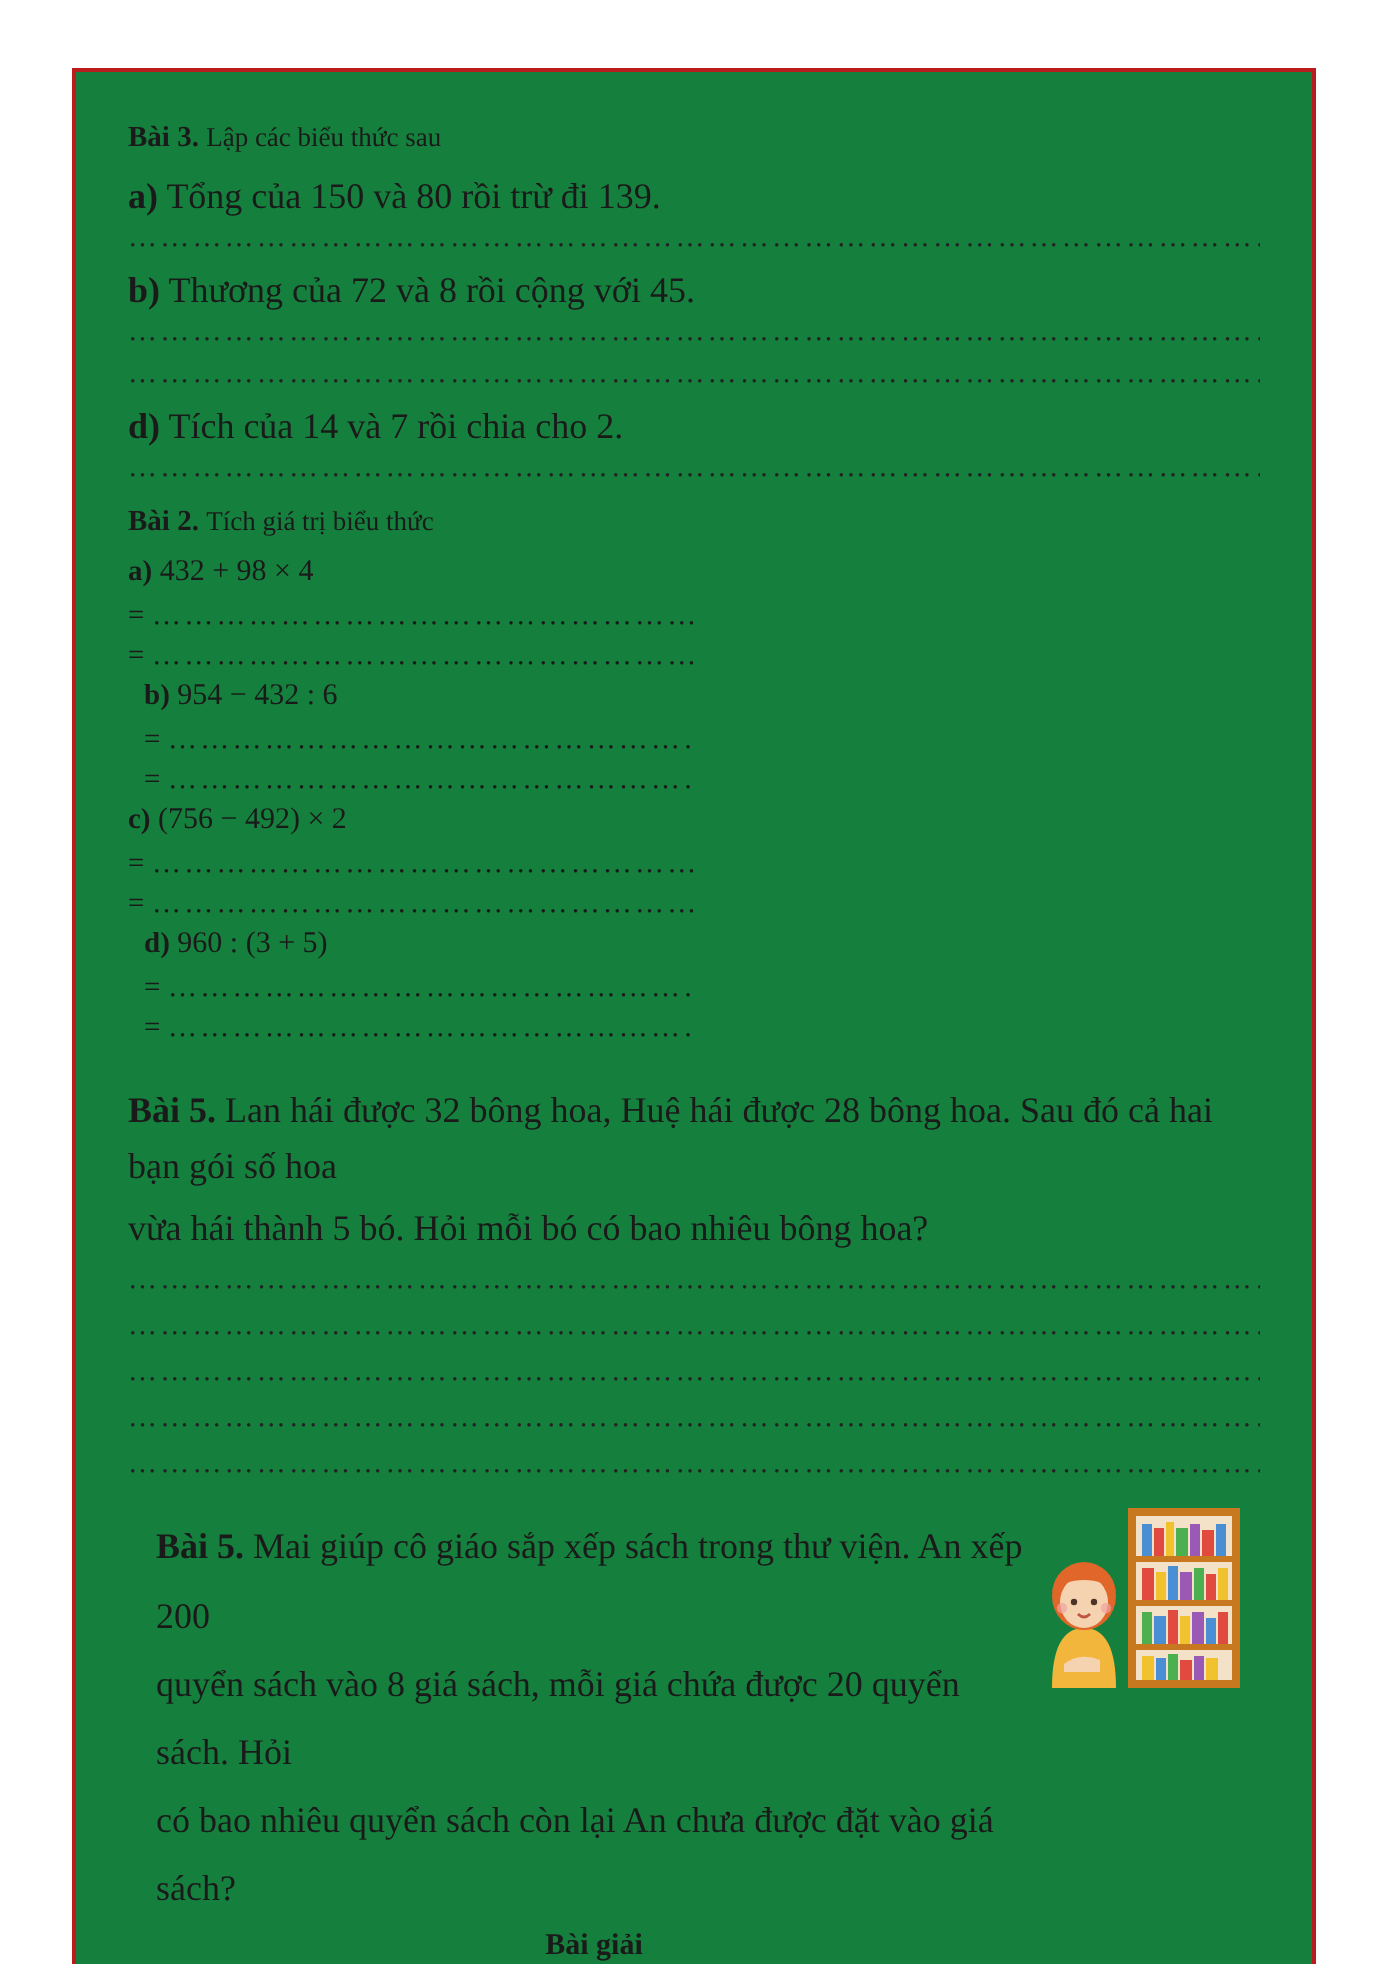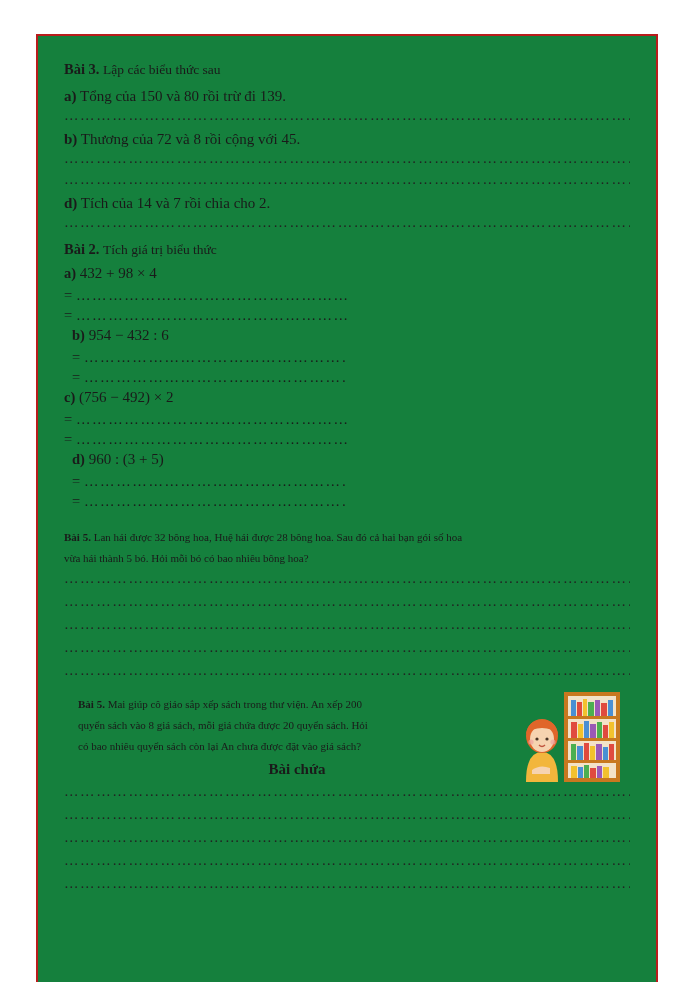--- a/index.html
+++ b/index.html
@@ -34,21 +34,21 @@
     margin: 0 0 6px 0;
     line-height: 1.35;
   }
   .q-head .lbl {
     font-weight: bold;
   }
   .q-head .small {
     font-size: 13.5px;
   }
   .item {
-    font-size: 15px;
+    font-size: 18px;
     margin: 0 0 2px 0;
     line-height: 1.4;
   }
   .item .lbl {
     font-weight: bold;
   }
   .dots {
     font-size: 14.5px;
     color: #222;
     letter-spacing: 1.6px;
@@ -86,21 +86,21 @@
   .eq-line .d { letter-spacing: 1.6px; }
   .expr {
     font-size: 15px;
     margin: 0 0 5px 0;
   }
   .expr .lbl { font-weight: bold; font-size: 14.5px; }
 
   
   .sec5 { margin-top: 16px; }
   .para {
-    font-size: 11px;
+    font-size: 18px;
     line-height: 1.55;
     margin: 0 0 4px 0;
   }
   .para .lbl { font-weight: bold; }
 
   
   .sec6 { margin-top: 18px; position: relative; }
   .sec6 .textwrap {
     width: 452px;
     padding-left: 14px;
@@ -301,21 +301,21 @@
 
       <div class="textwrap">
         <p class="para">
           <span class="lbl">Bài 5.</span>
           <span>Mai giúp cô giáo sắp xếp sách trong thư viện. An xếp 200</span>
         </p>
         <p class="para">quyển sách vào 8 giá sách, mỗi giá chứa được 20 quyển sách. Hỏi</p>
         <p class="para">có bao nhiêu quyển sách còn lại An chưa được đặt vào giá sách?</p>
       </div>
 
-      <div class="baigiai">Bài chứa</div>
+      <div class="baigiai">Bài giải</div>
 
       <div class="dots-block">
         <div class="dots">……………………………………………………………………………………………………</div>
         <div class="dots">……………………………………………………………………………………………………</div>
         <div class="dots">……………………………………………………………………………………………………</div>
         <div class="dots">……………………………………………………………………………………………………</div>
         <div class="dots">……………………………………………………………………………………………………</div>
       </div>
     </div>
 

